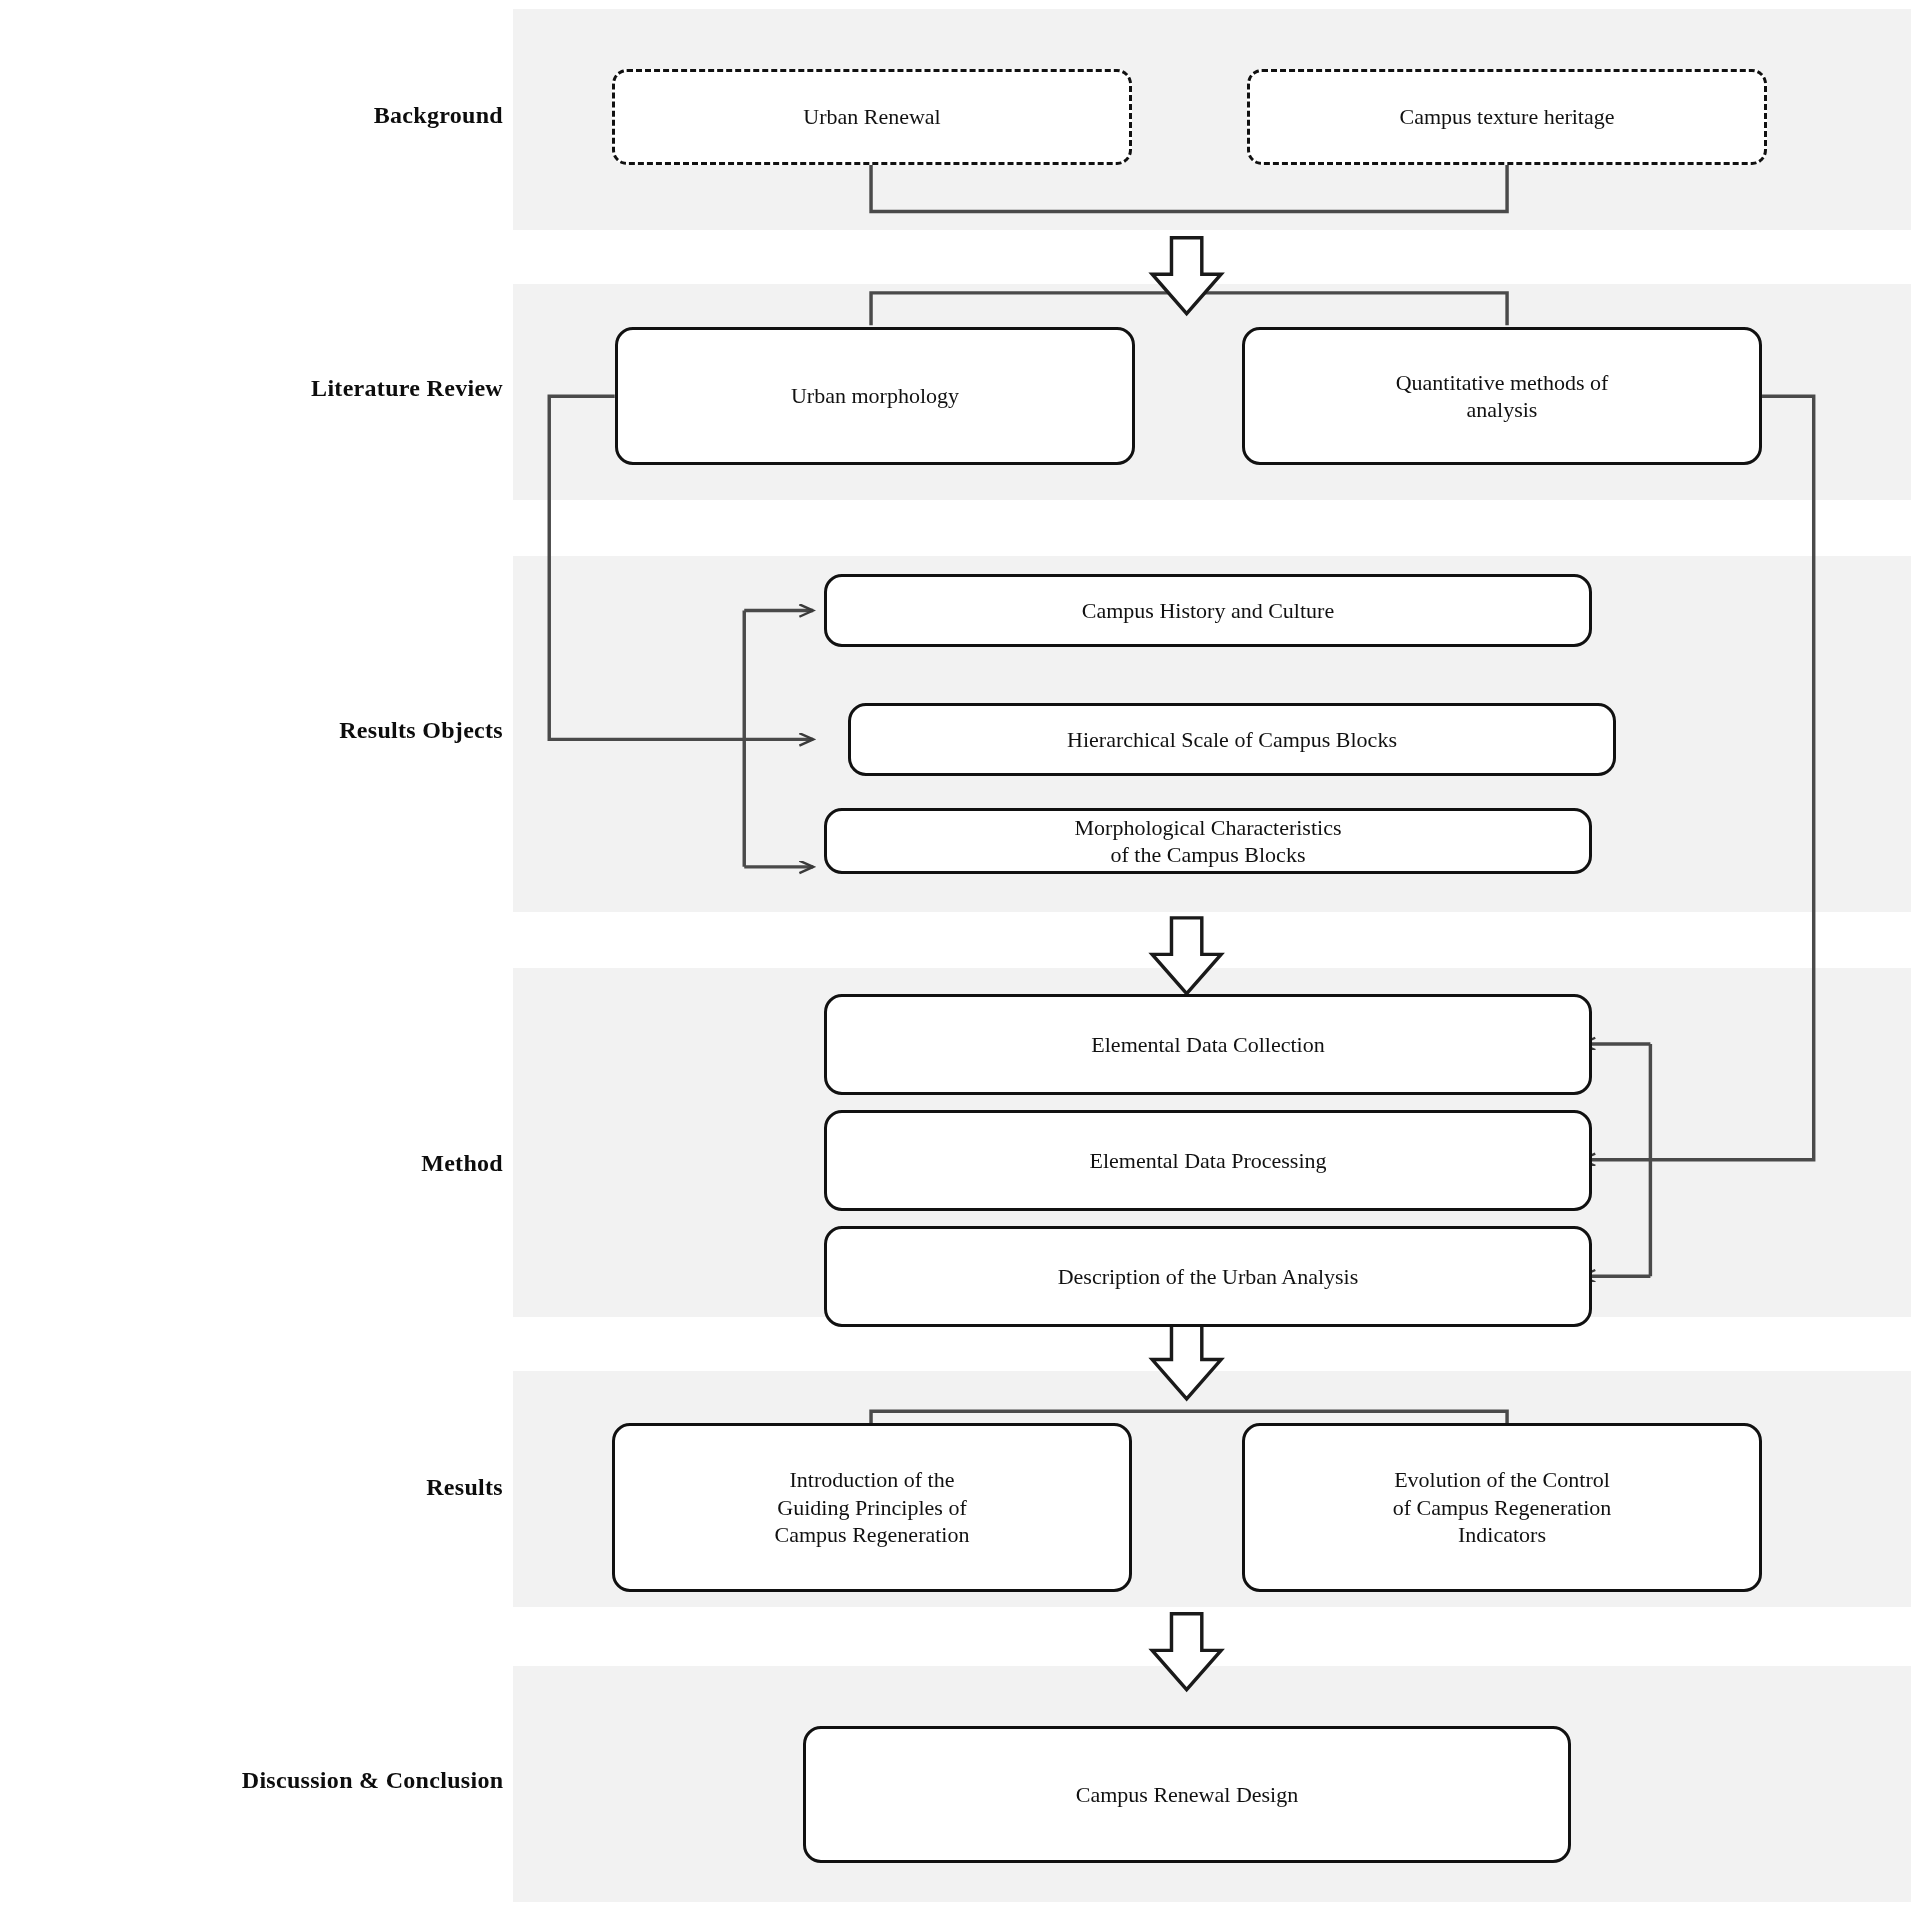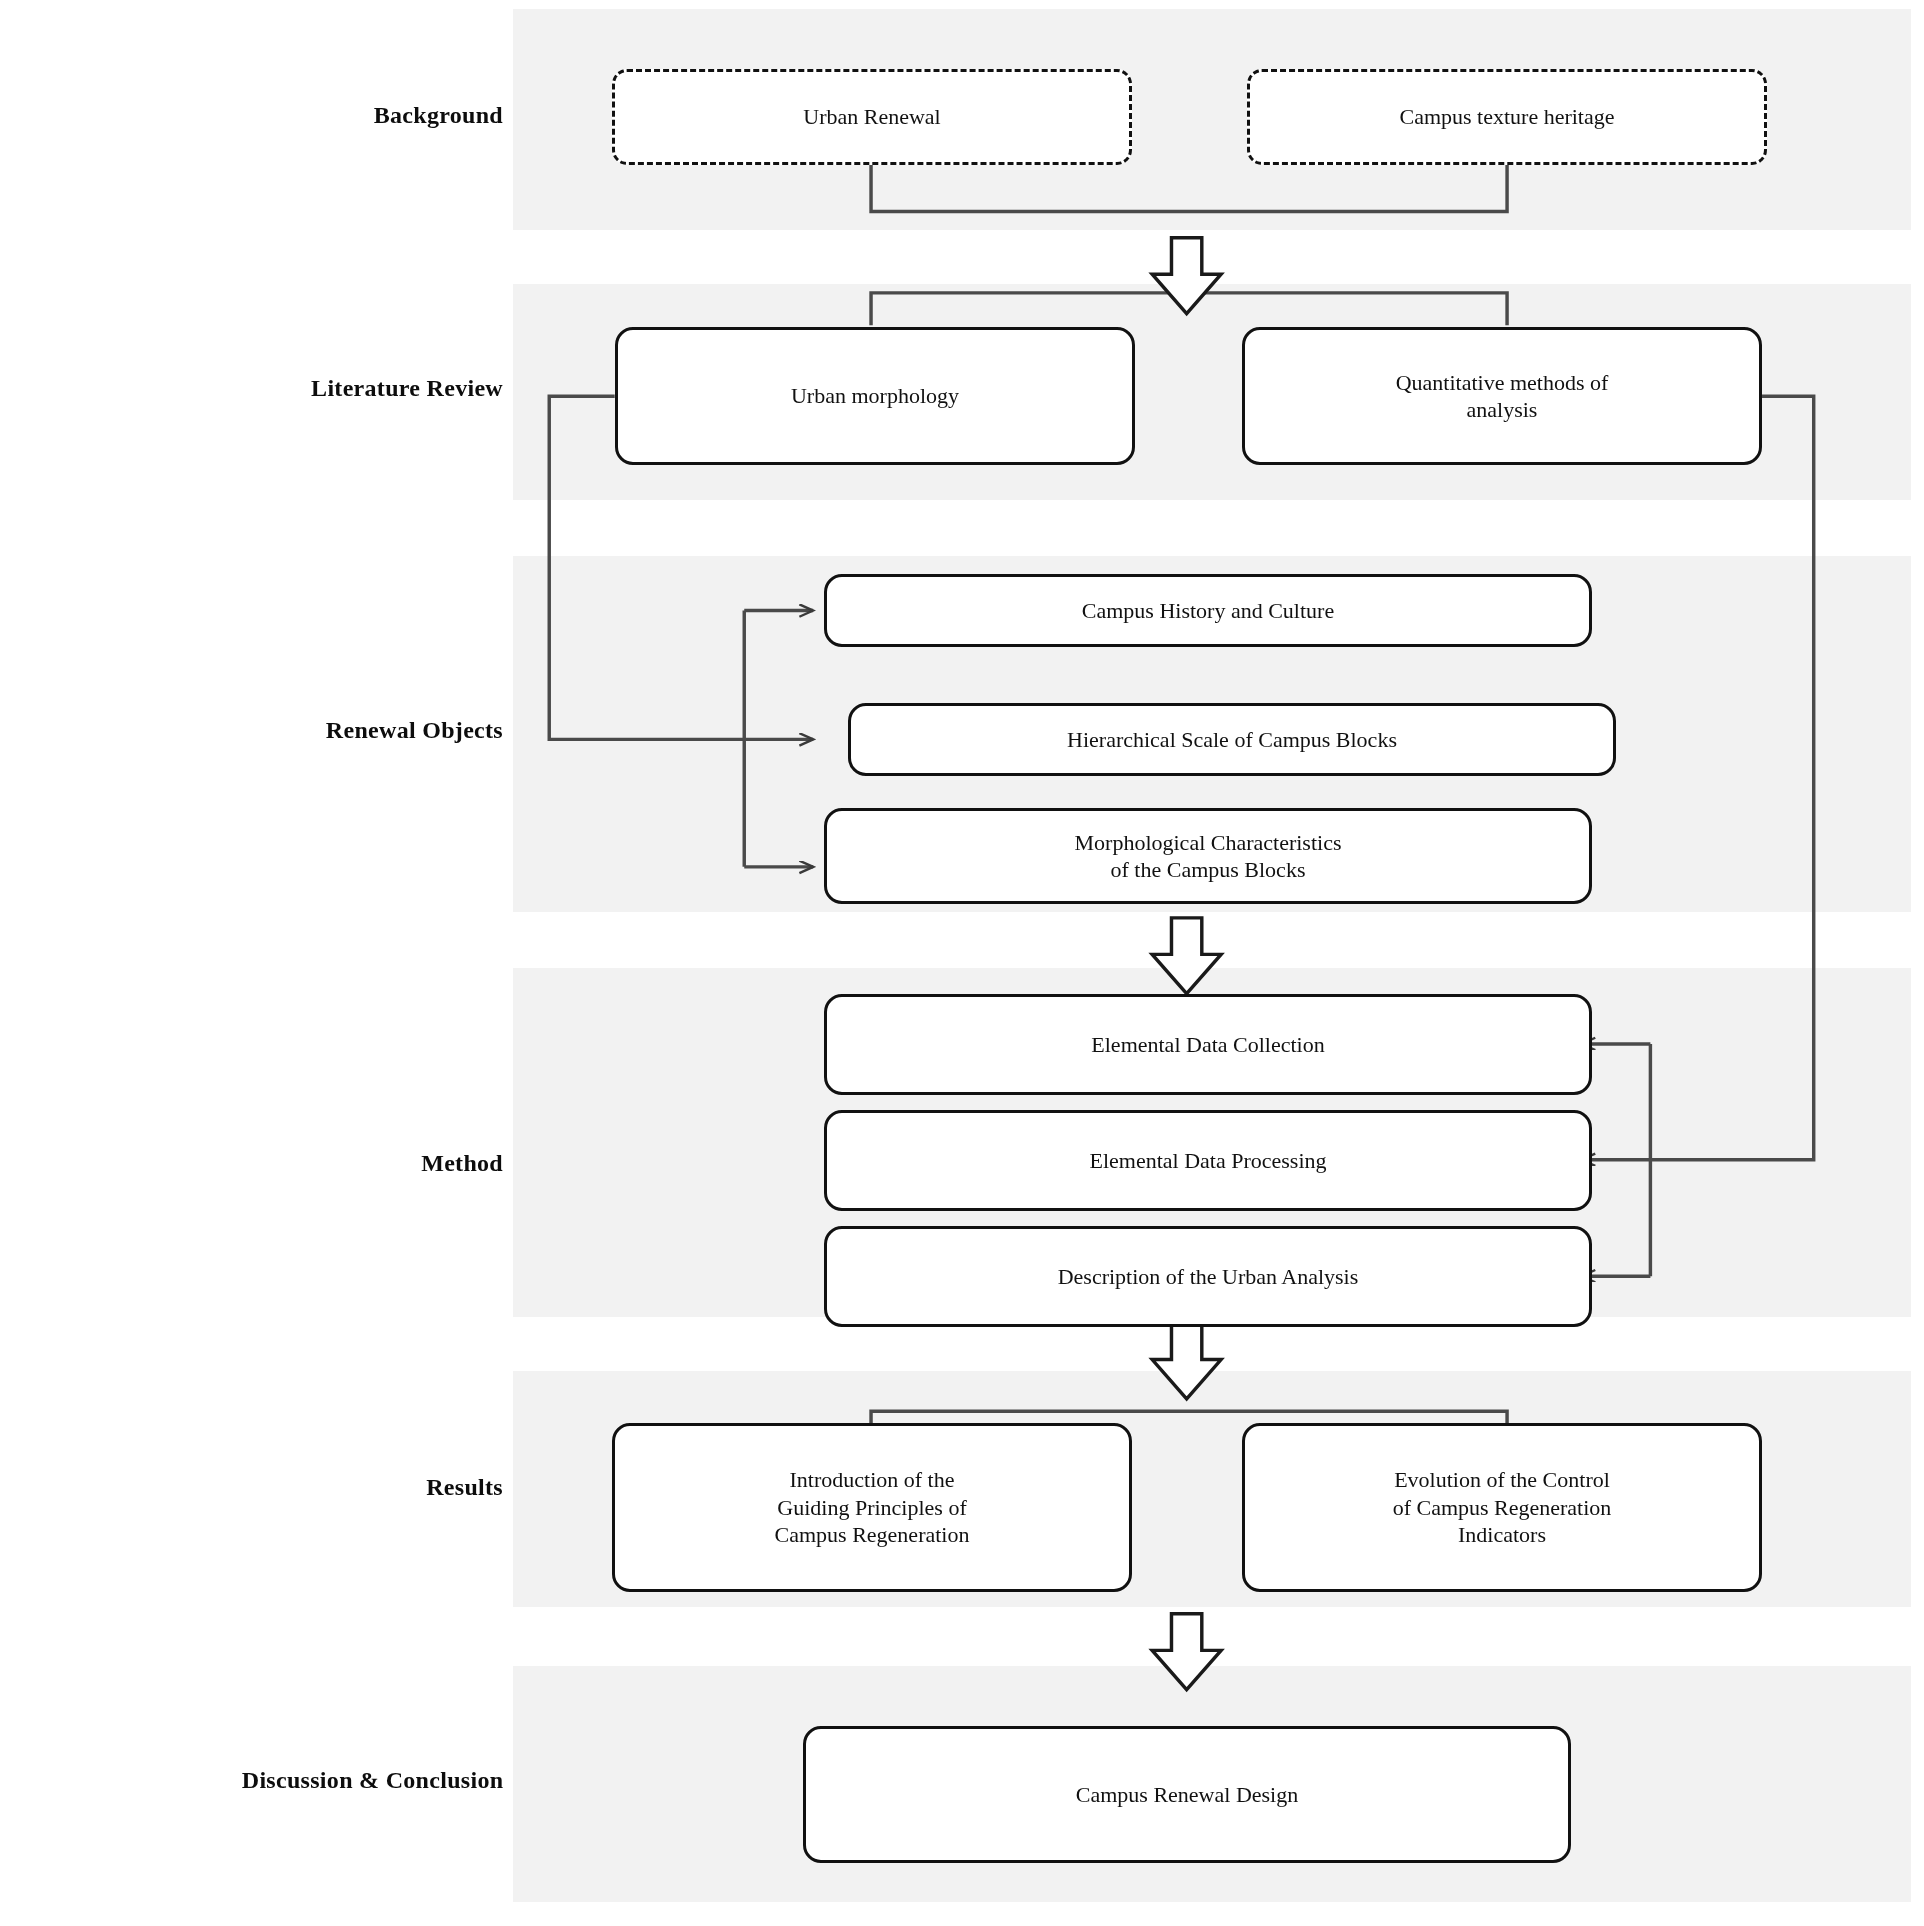--- a/index.html
+++ b/index.html
@@ -61,21 +61,21 @@
     <g fill="#ffffff" stroke="#1a1a1a" stroke-width="5">
       <path d="M1700,345 L1744,345 L1744,398 L1772,398 L1722,455 L1672,398 L1700,398 Z"></path>
       <path d="M1700,1332 L1744,1332 L1744,1385 L1772,1385 L1722,1442 L1672,1385 L1700,1385 Z"></path>
       <path d="M1700,1920 L1744,1920 L1744,1973 L1772,1973 L1722,2030 L1672,1973 L1700,1973 Z"></path>
       <path d="M1700,2342 L1744,2342 L1744,2395 L1772,2395 L1722,2452 L1672,2395 L1700,2395 Z"></path>
     </g>
   </svg>
 
   <div class="rowlabel" style="left:138px;top:103px;width:365px;">Background</div>
   <div class="rowlabel" style="left:103px;top:376px;width:400px;">Literature Review</div>
-  <div class="rowlabel" style="left:103px;top:718px;width:400px;">Renewal Objects</div>
+  <div class="rowlabel" style="left:103px;top:718px;width:400px;">Results Objects</div>
   <div class="rowlabel" style="left:103px;top:1127px;width:400px;margin-top:24px;">Method</div>
   <div class="rowlabel" style="left:103px;top:1475px;width:400px;">Results</div>
   <div class="rowlabel" style="left:3.4px;top:1768px;width:500px;">Discussion &amp; Conclusion</div>
 
   <div class="node dashed" style="left:612px;top:69px;width:520px;height:96px;">
     <span class="txt">Urban Renewal</span>
   </div>
   <div class="node dashed" style="left:1247px;top:69px;width:520px;height:96px;">
     <span class="txt">Campus texture heritage</span>
   </div>
@@ -86,21 +86,21 @@
   <div class="node" style="left:1242px;top:327px;width:520px;height:138px;">
     <span class="txt">Quantitative methods of<br>analysis</span>
   </div>
 
   <div class="node" style="left:824px;top:574px;width:768px;height:73px;">
     <span class="txt">Campus History and Culture</span>
   </div>
   <div class="node" style="left:824px;top:703px;width:768px;height:73px;margin-left:24px;">
     <span class="txt">Hierarchical Scale of Campus Blocks</span>
   </div>
-  <div class="node" style="left:824px;top:808px;width:768px;height:96px;">
+  <div class="node" style="left:824px;top:808px;width:768px;height:66px;">
     <span class="txt">Morphological Characteristics<br>of the Campus Blocks</span>
   </div>
 
   <div class="node" style="left:824px;top:994px;width:768px;height:101px;">
     <span class="txt">Elemental Data Collection</span>
   </div>
   <div class="node" style="left:824px;top:1110px;width:768px;height:101px;">
     <span class="txt">Elemental Data Processing</span>
   </div>
   <div class="node" style="left:824px;top:1226px;width:768px;height:101px;">

